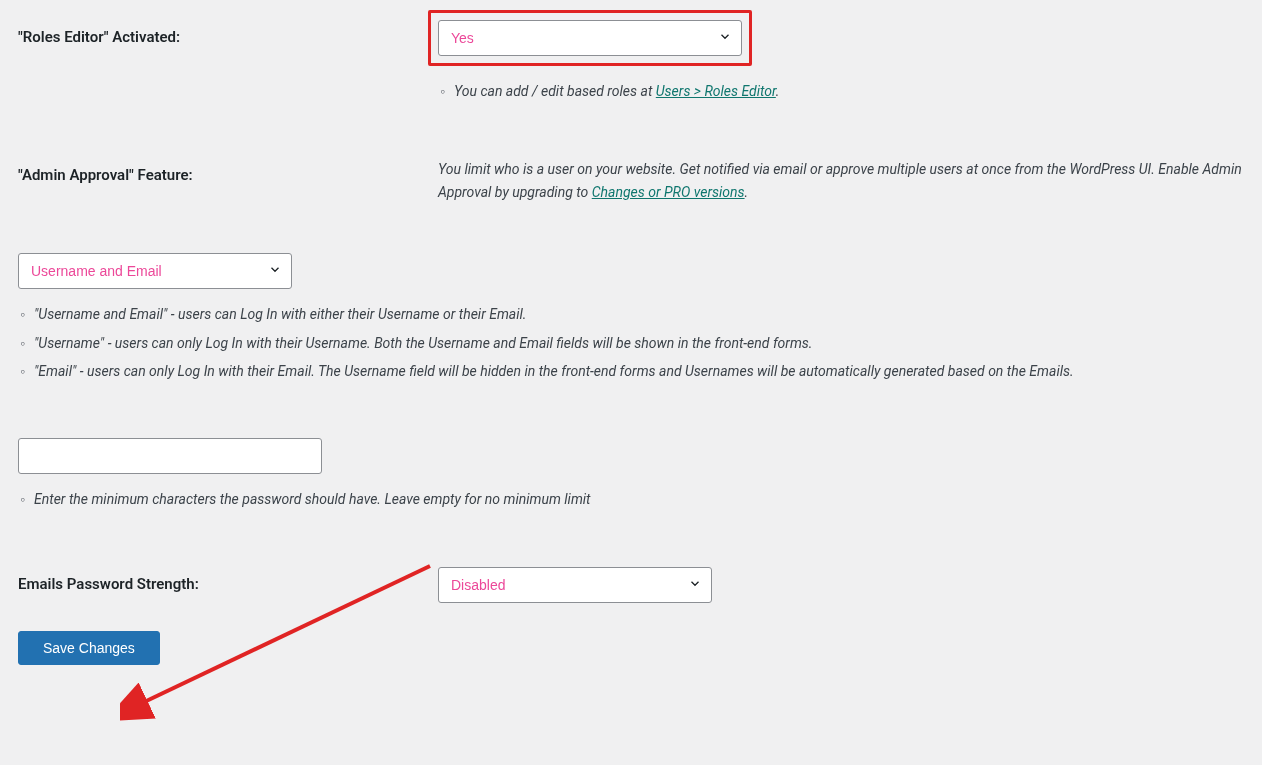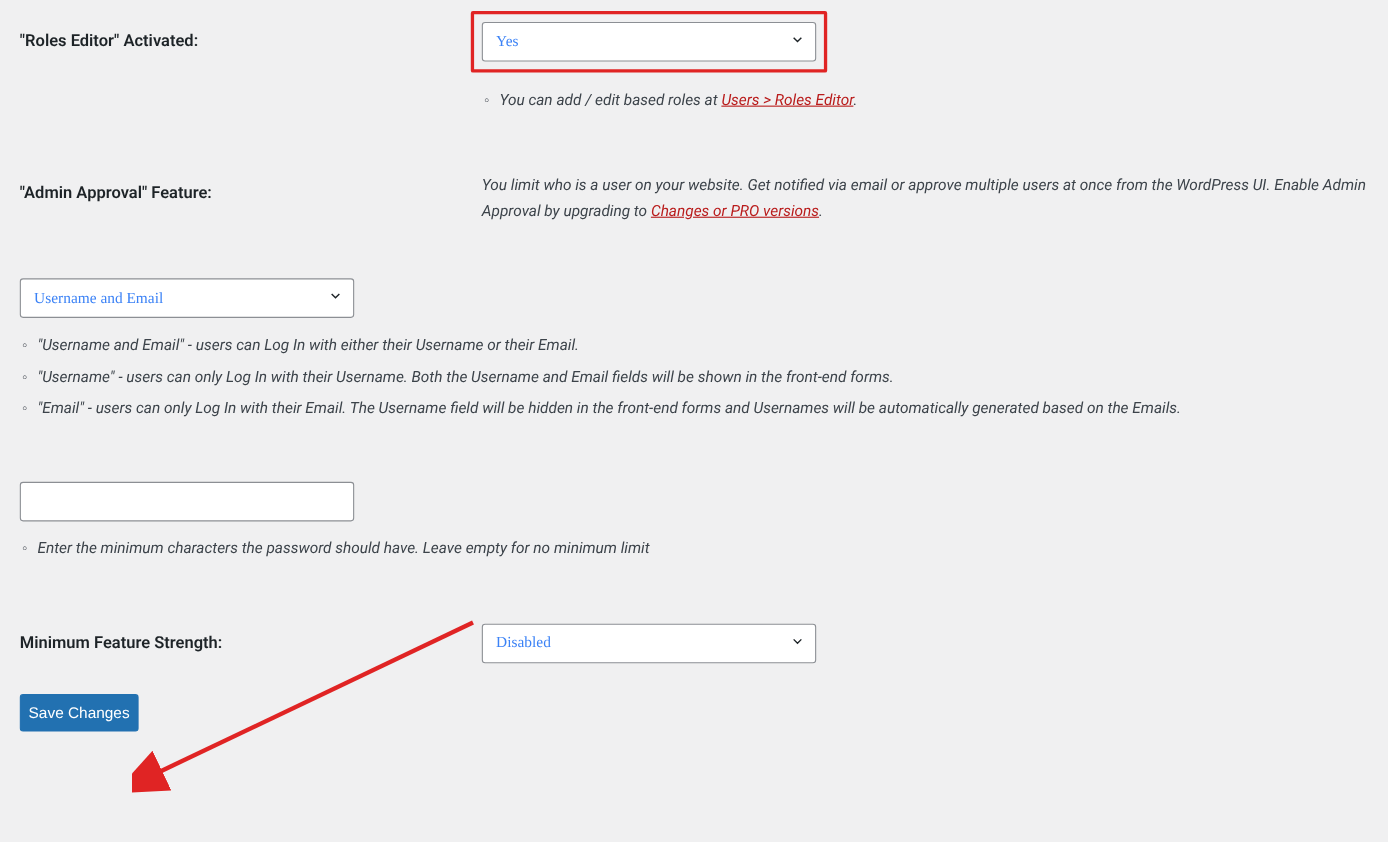--- a/index.html
+++ b/index.html
@@ -28,42 +28,41 @@
       font-weight: 600;
       font-size: 15px;
       color: #1d2327;
       padding-top: 8px;
     }
     .control-col {
       flex: 1;
     }
     .select-wrap {
       position: relative;
-      width: 304px;
+      width: 274px;
     }
     .select-wrap.highlighted {
       border: 3px solid #e02424;
       border-radius: 2px;
       padding: 7px;
       margin: -10px -10px 14px -10px;
       width: 324px;
     }
     .select-control {
       width: 100%;
       height: 36px;
       border: 1px solid #8c8f94;
       border-radius: 3px;
       background: #fff;
-      color: #3b82f6;
+      color: #ec4899;
       font-size: 14px;
       padding: 0 30px 0 12px;
       appearance: none;
       cursor: pointer;
       position: relative;
-      font-family: Liberation Serif, serif;
     }
     .select-arrow {
       position: absolute;
       right: 10px;
       top: 50%;
       transform: translateY(-50%);
       pointer-events: none;
       color: #1d2327;
     }
     .select-wrap.highlighted .select-arrow { right: 17px; }
@@ -95,29 +94,29 @@
       color: #646970;
       font-style: normal;
     }
     .desc-plain {
       font-style: italic;
       color: #3c434a;
       font-size: 14px;
       line-height: 1.6;
     }
     a {
-      color: #b91c1c;
+      color: #0f766e;
       font-style: italic;
     }
     .save-btn {
       background: #2271b1;
       color: #fff;
       border: 1px solid #2271b1;
       border-radius: 3px;
-      padding: 8px 7px;
+      padding: 8px 24px;
       font-size: 14px;
       cursor: pointer;
     }
     .arrow-annotation {
       position: absolute;
       left: 120px;
       top: 556px;
       pointer-events: none;
     }
   </style>
@@ -181,21 +180,21 @@
   <div class="form-row">
     <div class="control-col">
       <input type="text" class="input-control" value="" style="">
       <div class="description">
         <div class="desc-item">Enter the minimum characters the password should have. Leave empty for no minimum limit</div>
       </div>
     </div>
   </div>
 
   <div class="form-row">
-    <div class="label-col">Minimum Feature Strength:</div>
+    <div class="label-col">Emails Password Strength:</div>
     <div class="control-col">
       <div class="select-wrap">
         <select class="select-control">
           <option>Disabled</option>
         </select>
         <span class="select-arrow">
           <svg width="14" height="14" viewBox="0 0 24 24" fill="none" stroke="currentColor" stroke-width="2.2">
               <polyline points="6 9 12 15 18 9"></polyline>
             </svg>
         </span>

